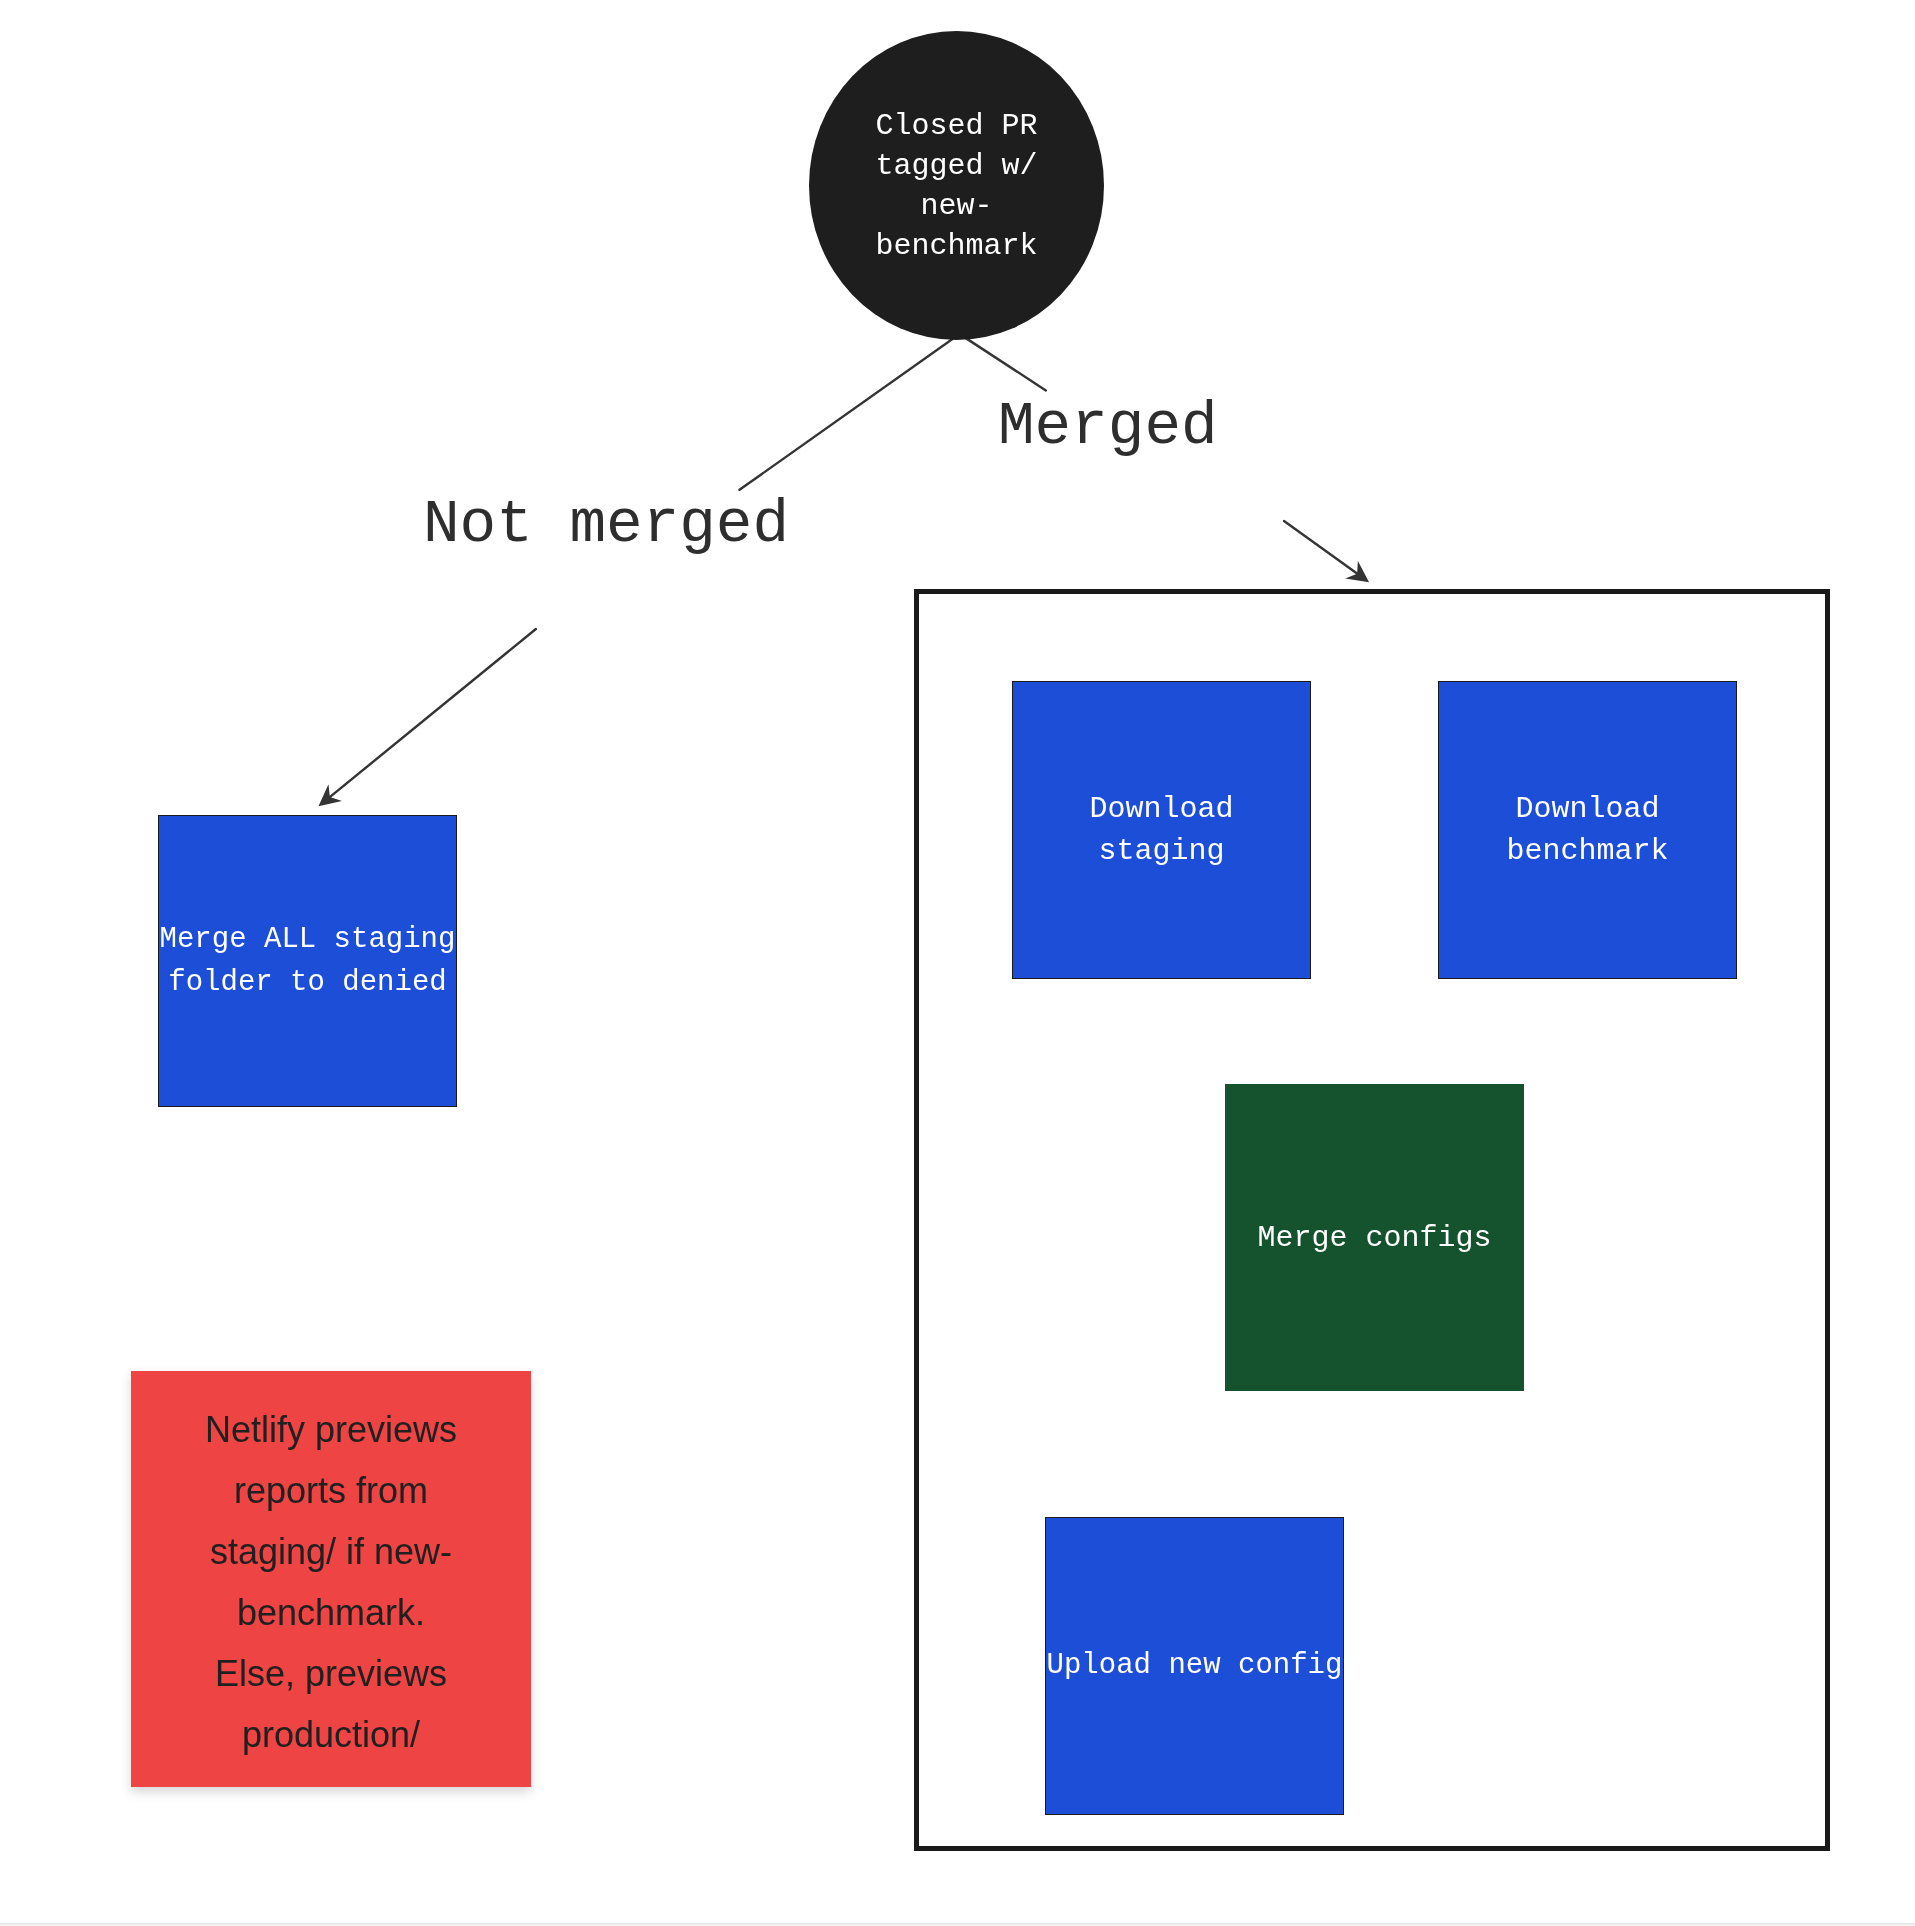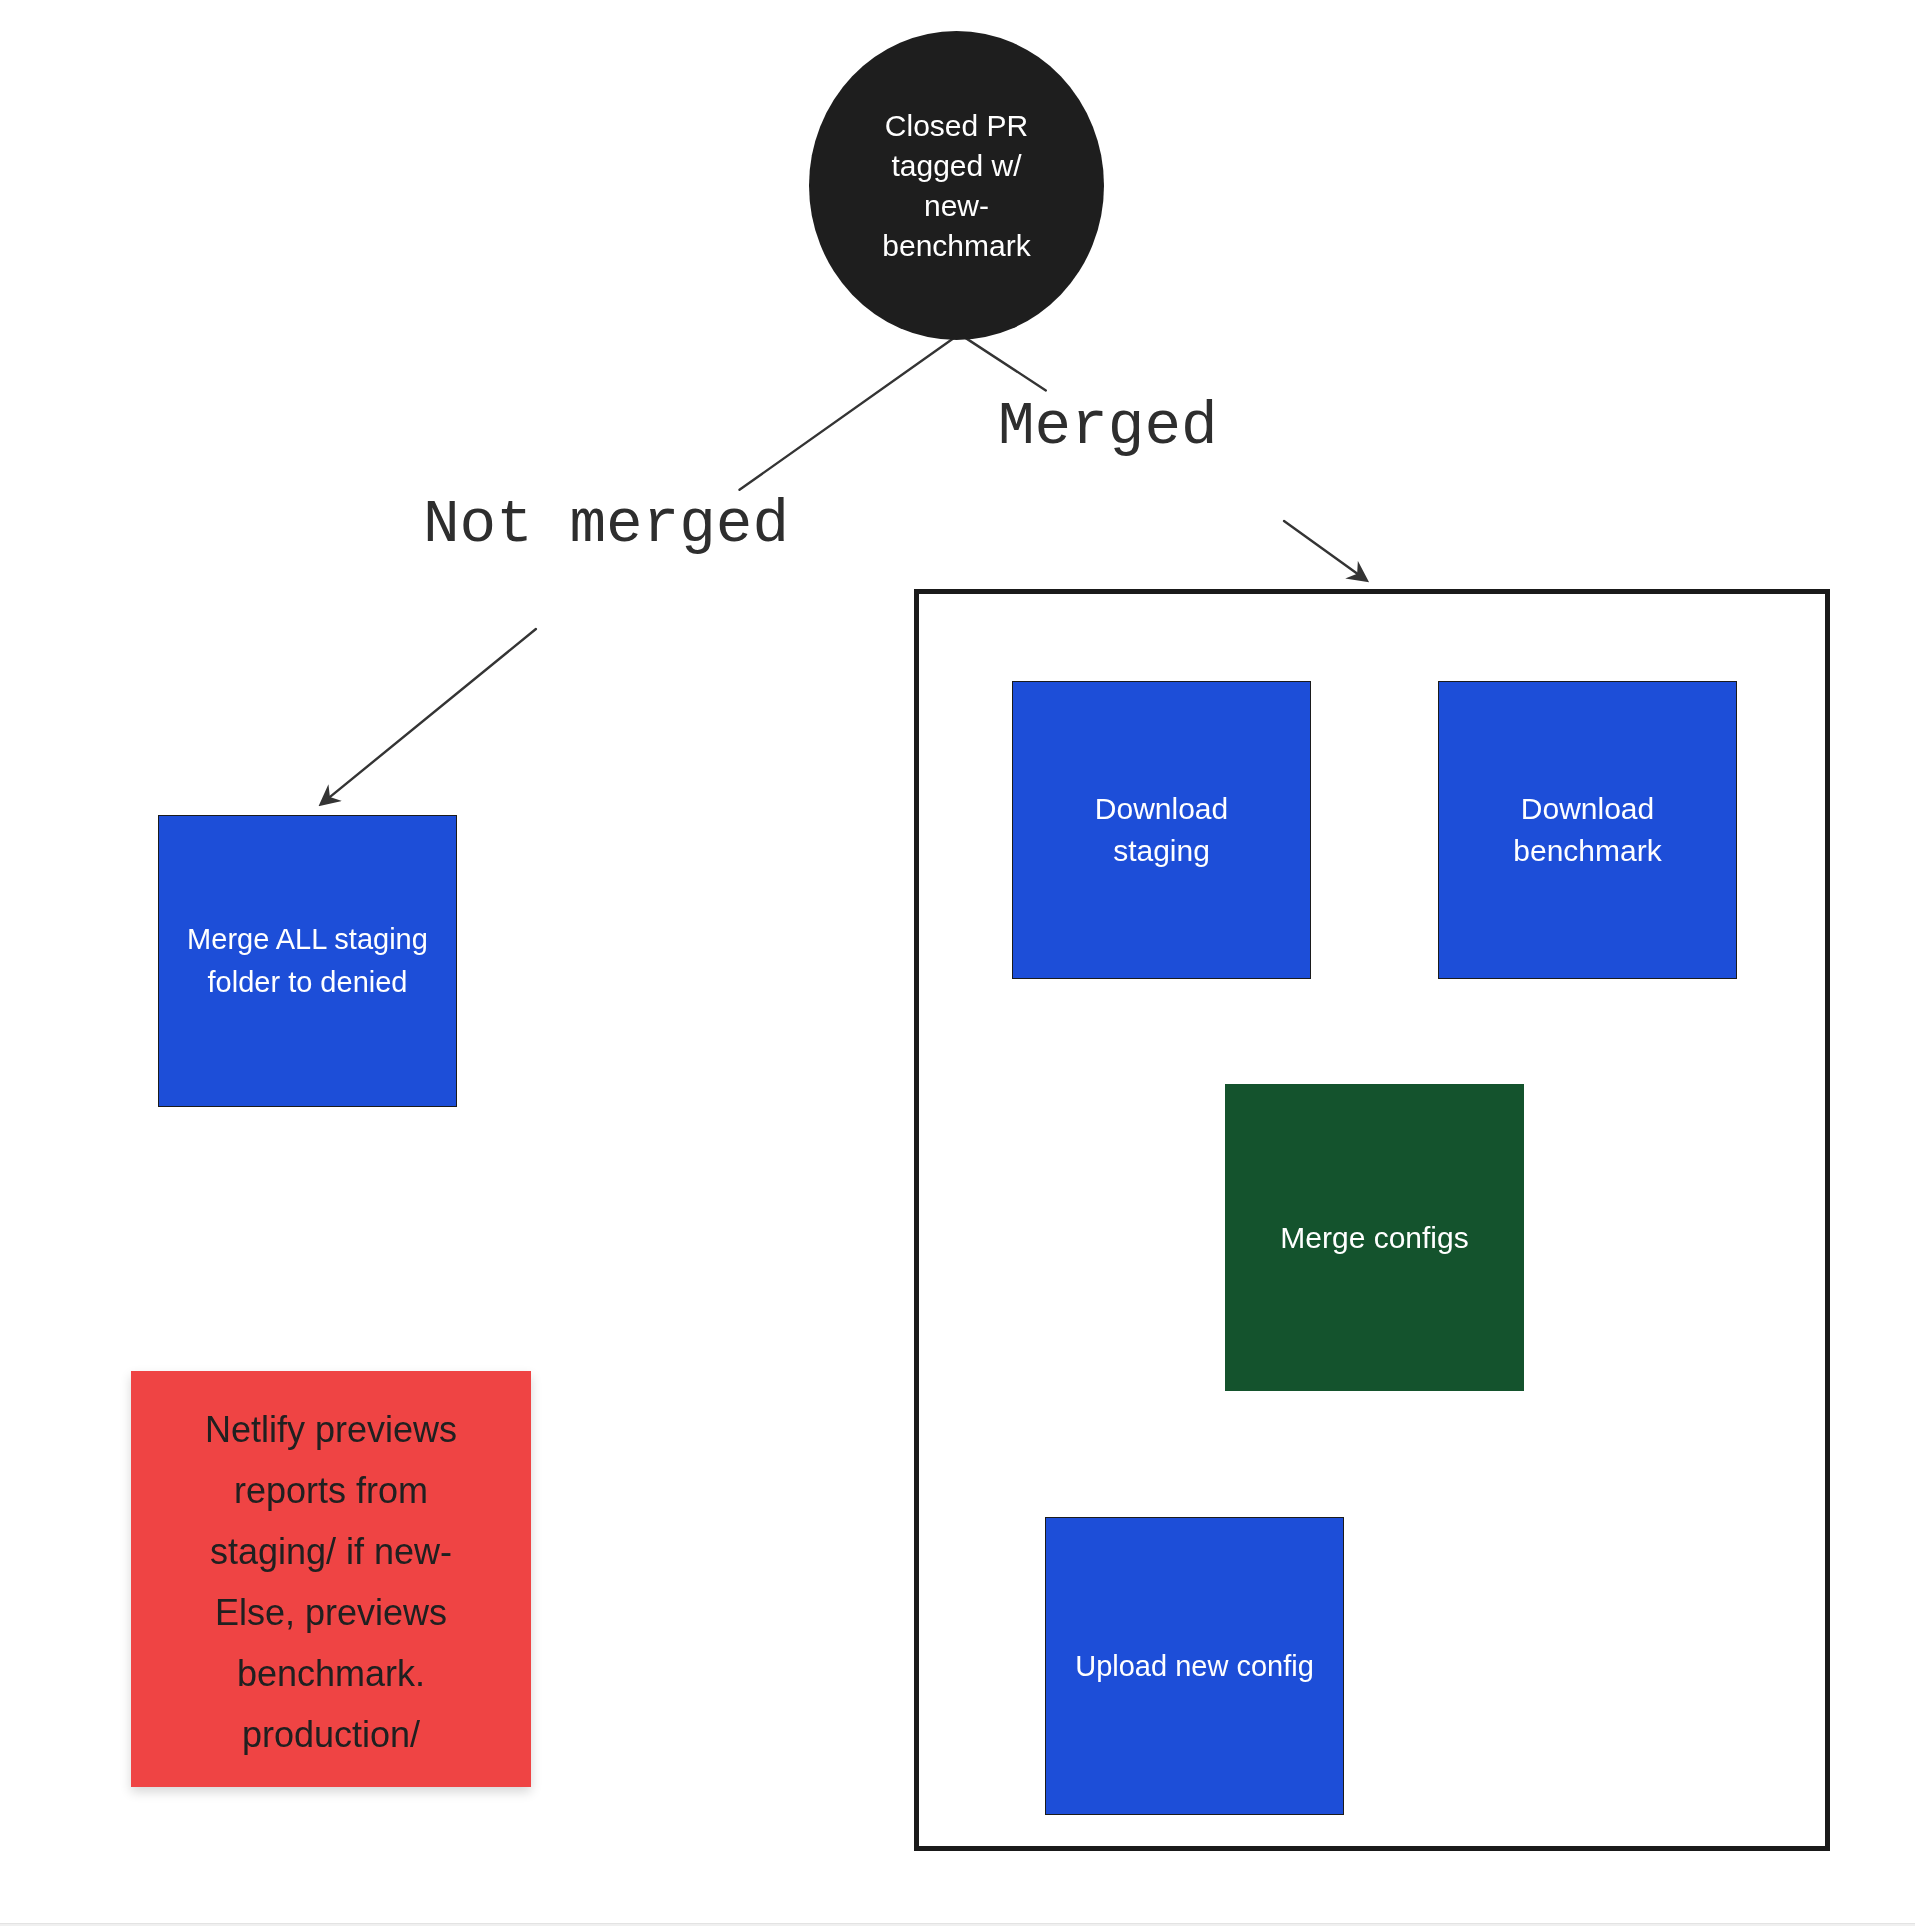--- a/index.html
+++ b/index.html
@@ -28,20 +28,21 @@
     stroke-linecap: round;
   }
   .node {
     position: absolute;
     display: flex;
     flex-direction: column;
     align-items: center;
     justify-content: center;
     text-align: center;
     box-sizing: border-box;
+    font-family: Liberation Mono, monospace;
   }
   .circle {
     left: 809px; top: 31px;
     width: 295px; height: 309px;
     background: #1e1e1e;
     border-radius: 50%;
     color: #ffffff;
     font-size: 30px;
     line-height: 40px;
   }
@@ -168,22 +169,22 @@
 
   <div class="node red" id="box-denied">
       <div>Merge ALL staging</div>
       <div>folder to denied</div>
     </div>
 
   <div class="note">
       <div>Netlify previews</div>
       <div>reports from</div>
       <div>staging/ if new-</div>
+      <div>benchmark.</div>
       <div>Else, previews</div>
-      <div>benchmark.</div>
       <div>production/</div>
     </div>
 
   <div class="container-box"></div>
 
   <div class="node red" id="box-dl-staging">
       <div>Download</div>
       <div>staging</div>
     </div>
 

